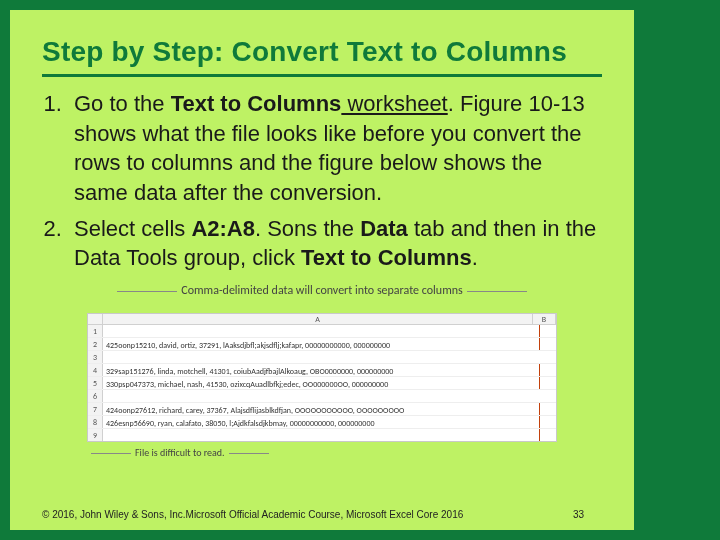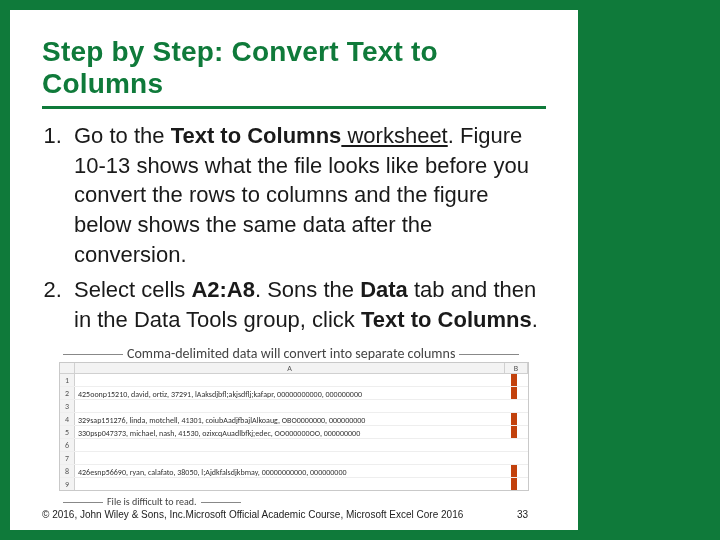--- a/index.html
+++ b/index.html
@@ -1,32 +1,32 @@
 <!DOCTYPE html>
 <html><head>
 <meta charset="utf-8">
 <style>
   html,body{margin:0;padding:0}
   body{width:720px;height:540px;background:#0f7a3a;font-family:"Segoe UI",Arial,sans-serif;overflow:hidden}
-  .slide{position:absolute;top:10px;left:10px;width:568px;height:520px;background:#ffffff}
+  .slide{position:absolute;top:10px;left:10px;width:624px;height:520px;background:#bef264}
   .inner{padding:26px 32px 14px 32px;height:100%;box-sizing:border-box;position:relative}
   h1{margin:0 0 6px 0;font-size:28px;font-weight:800;color:#0f7a3a;letter-spacing:.2px}
   .rule{height:3px;background:#0f7a3a;margin-bottom:12px}
   ol.steps{margin:0;padding-left:26px;font-size:22px;line-height:1.35;color:#1a1a1a}
   ol.steps li{margin-bottom:6px;padding-left:6px}
   .b{font-weight:700}
 
   .figure{margin:10px auto 0 auto;width:470px;font-family:Calibri,Arial,sans-serif}
-  .callout-top{font-size:14px;color:#444;margin-bottom:0}
+  .callout-top{font-size:12px;color:#444;text-align:center;margin-bottom:16px}
   .callout-top .line{display:inline-block;width:60px;border-top:1px solid #888;vertical-align:middle;margin:0 4px}
   .sheet{border:1px solid #c9c9c9;background:#fff}
   .hdr,.row{display:flex;font-size:8px;color:#333}
   .hdr{background:#f3f3f3;border-bottom:1px solid #d0d0d0}
   .rowhdr{width:14px;background:#f3f3f3;border-right:1px solid #d0d0d0;text-align:center;color:#555;flex:none}
-  .colA{width:430px;border-right:6px solid #c2410c;padding:1px 3px;white-space:nowrap;overflow:hidden;flex:none}
+  .colA{width:430px;border-right:1px solid #c2410c;padding:1px 3px;white-space:nowrap;overflow:hidden;flex:none}
   .hdr .cell{border-right:1px solid #d0d0d0;text-align:center;color:#555}
   .hdr .rowhdr{border-right:1px solid #d0d0d0}
   .hdr .cA{width:430px}
   .hdr .cN{width:22px}
   .row{border-bottom:1px solid #eee;height:12px;line-height:12px}
   .row:last-child{border-bottom:none}
   .callout-bot{font-size:10px;color:#444;text-align:left;margin-top:4px}
   .callout-bot .line{display:inline-block;width:40px;border-top:1px solid #888;vertical-align:middle;margin:0 4px}
 
   .footer{position:absolute;left:32px;right:31px;bottom:10px;display:flex;align-items:baseline;font-size:10px;color:#222}
@@ -78,20 +78,21 @@
             </div>
             <div class="row">
               <div class="rowhdr">5</div>
               <div class="colA">330psp047373, michael, nash, 41530, ozixcqAuadlbfkj;edec, OO000000OO, 000000000</div>
             </div>
             <div class="row">
               <div class="rowhdr">6</div>
             </div>
             <div class="row">
               <div class="rowhdr">7</div>
+              <div class="colA">424oonp27612, richard, carey, 37367, Alajsdflijasblkdfjan, OOOOOOOOOOO, OOOOOOOOO</div>
             </div>
             <div class="row">
               <div class="rowhdr">8</div>
               <div class="colA">426esnp56690, ryan, calafato, 38050, l;Ajdkfalsdjkbmay, 00000000000, 000000000</div>
             </div>
             <div class="row">
               <div class="rowhdr">9</div>
               <div class="colA"></div>
             </div>
           </div>

